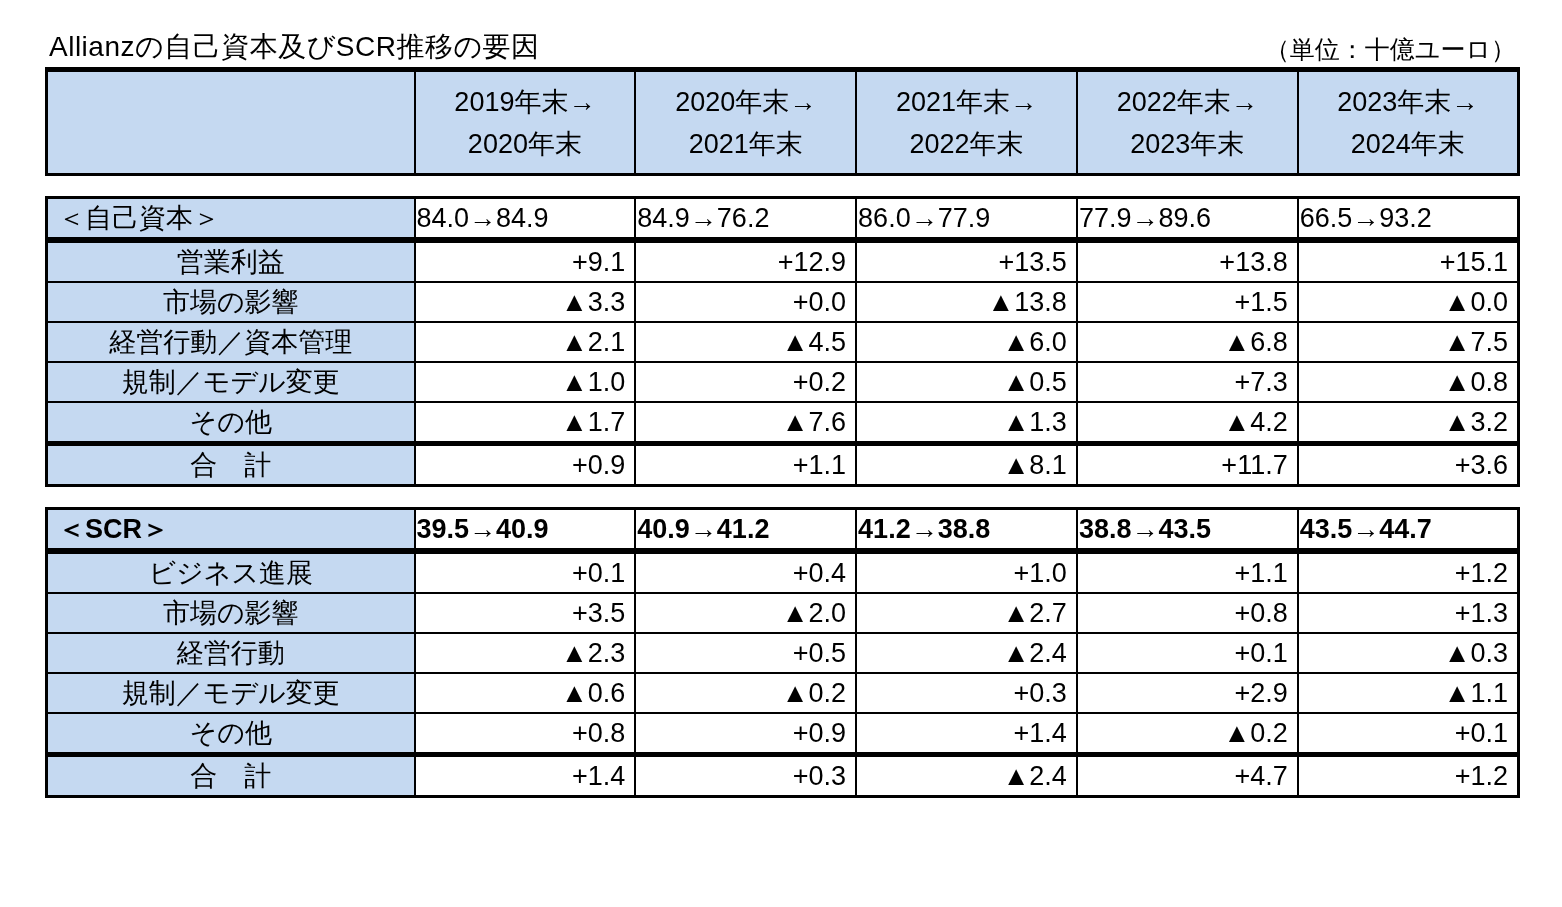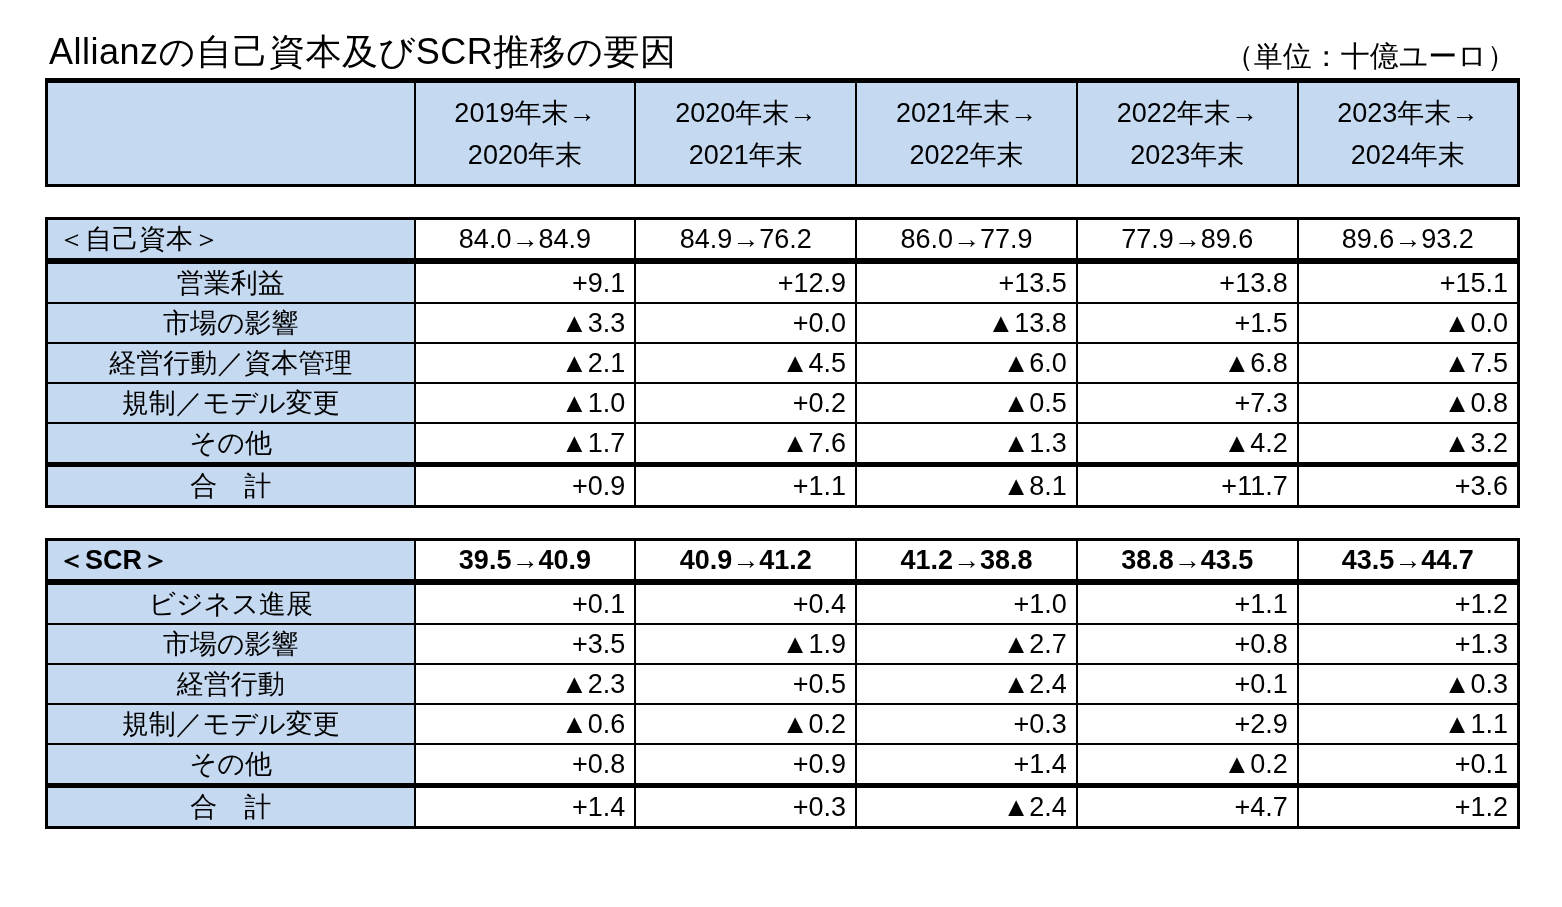--- a/index.html
+++ b/index.html
@@ -11,40 +11,40 @@
   html,body{margin:0;padding:0;}
   body{
     width:1562px;height:907px;background:var(--background);
     font-family:"Liberation Sans","DejaVu Sans",sans-serif;color:#000;
   }
   .sheet{padding:28px 42px 0 45px;}
   .titlebar{
     display:flex;justify-content:space-between;align-items:flex-end;
     border-bottom:2px solid var(--border);padding:0 4px 1px 4px;
   }
-  .title{font-size:36px;letter-spacing:0.5px;}
-  .unit{font-size:29px;}
+  .title{font-size:28px;letter-spacing:0.5px;}
+  .unit{font-size:25px;}
   table.tbl{
     width:100%;border-collapse:collapse;table-layout:fixed;
     border:3px solid var(--border);
   }
   table.tbl td{
     border:2px solid var(--border);
     overflow:hidden;white-space:nowrap;
     font-size:27px;
   }
   col.label-col{width:368px;}
   
   .header-tbl td{height:104px;background:var(--header-fill);text-align:center;vertical-align:middle;}
   .header-tbl .period div{line-height:42px;}
   
-  .summary-tbl{margin-top:30px;}
+  .summary-tbl{margin-top:20px;}
   .summary-tbl td{height:41px;}
   .summary-tbl td.sec-label{background:var(--header-fill);text-align:left;padding-left:10px;}
-  .summary-tbl td.sum-val{background:#fff;text-align:center;}
+  .summary-tbl td.sum-val{background:#fff;text-align:left;}
   
   .detail-tbl{}
   .detail-tbl td{height:40px;border-top:3px solid var(--border);border-bottom:3px solid var(--border);}
   .detail-tbl td.rowlabel{background:var(--header-fill);text-align:center;}
   .detail-tbl td.val{background:#fff;text-align:right;padding-right:9px;border-radius:13px;}
   .detail-tbl tr.total td{border-top:5px solid var(--border);}
   .scr-gap{font-weight:bold;}
 </style>
 </head>
 <body>
@@ -101,21 +101,21 @@
         <col>
         <col>
       </colgroup>
     <tbody>
         <tr>
       <td class="sec-label">＜自己資本＞</td>
       <td class="sum-val">84.0→84.9</td>
       <td class="sum-val">84.9→76.2</td>
       <td class="sum-val">86.0→77.9</td>
       <td class="sum-val">77.9→89.6</td>
-      <td class="sum-val">89.6→93.2</td>
+      <td class="sum-val">66.5→93.2</td>
     </tr>
   </tbody>
     </table>
 
   <table class="tbl detail-tbl">
     <colgroup>
         <col class="label-col">
         <col>
         <col>
         <col>
@@ -209,21 +209,21 @@
       <td class="rowlabel">ビジネス進展</td>
       <td class="val">+0.1</td>
       <td class="val">+0.4</td>
       <td class="val">+1.0</td>
       <td class="val">+1.1</td>
       <td class="val">+1.2</td>
     </tr>
     <tr>
       <td class="rowlabel">市場の影響</td>
       <td class="val">+3.5</td>
-      <td class="val">▲1.9</td>
+      <td class="val">▲2.0</td>
       <td class="val">▲2.7</td>
       <td class="val">+0.8</td>
       <td class="val">+1.3</td>
     </tr>
     <tr>
       <td class="rowlabel">経営行動</td>
       <td class="val">▲2.3</td>
       <td class="val">+0.5</td>
       <td class="val">▲2.4</td>
       <td class="val">+0.1</td>

